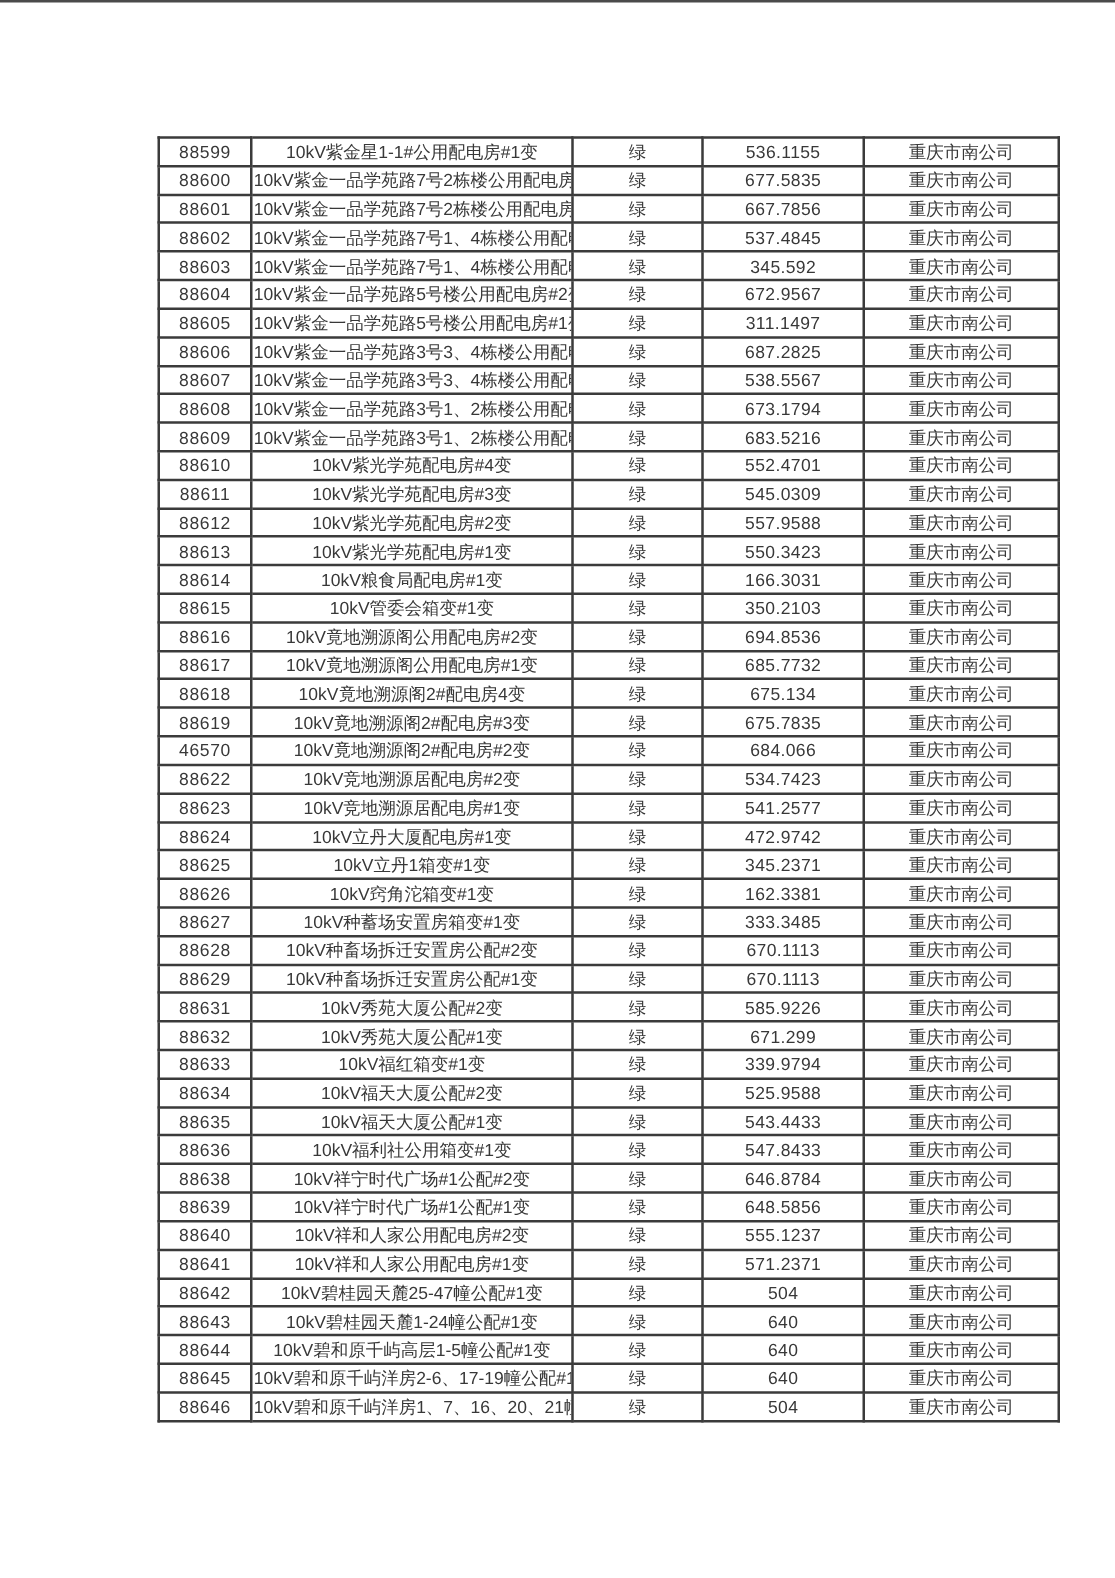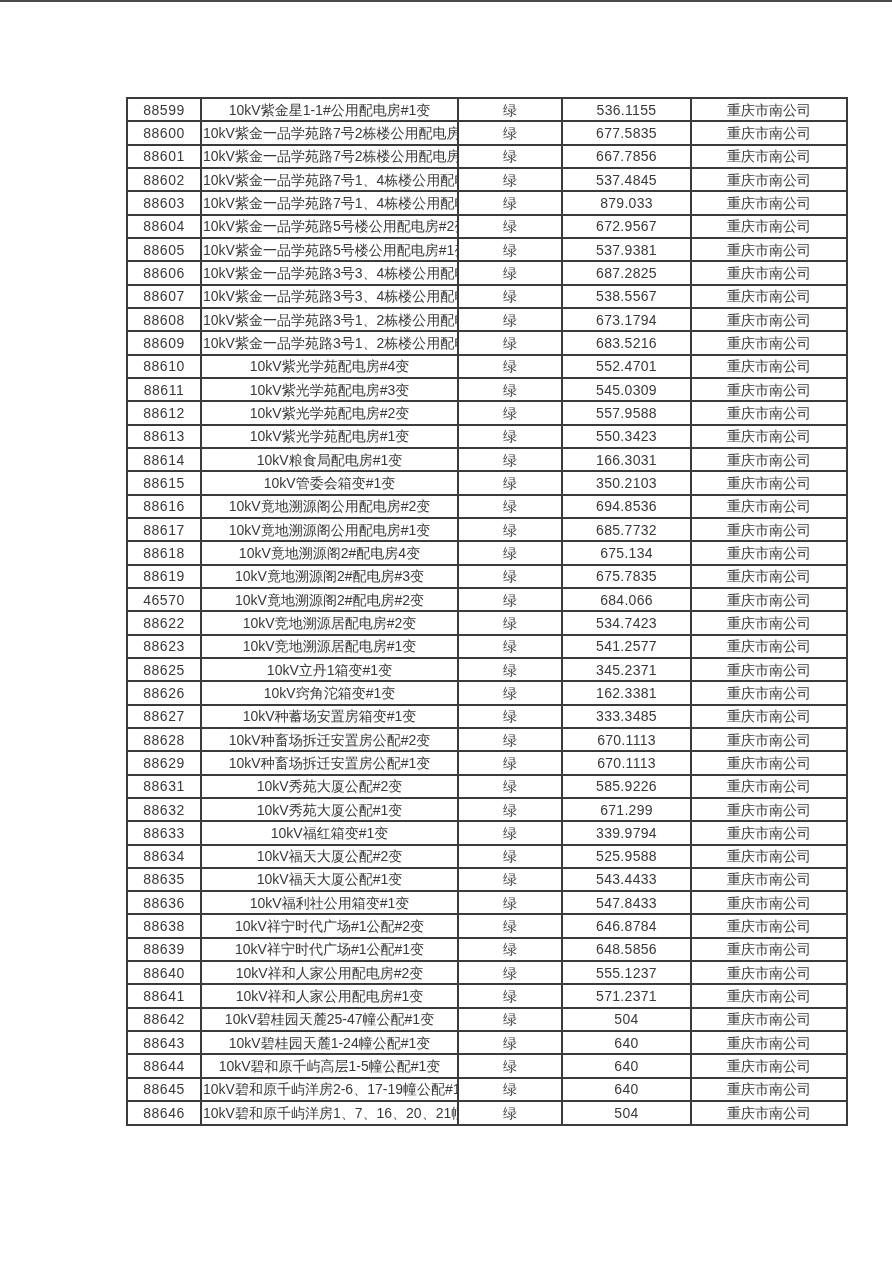--- a/index.html
+++ b/index.html
@@ -11,21 +11,21 @@
     position: relative;
   }
   .top-rule {
     position: absolute;
     left: 0; top: 0;
     width: 892px; height: 2px;
     background: #4a4a4a;
   }
   .grid-wrap {
     position: absolute;
-    left: 82px; top: 97px; padding-left: 44px;
+    left: 82px; top: 109px; padding-left: 44px;
   }
   table.grid {
     border-collapse: collapse;
     table-layout: fixed;
     width: 720px;
     height: 1029px;
   }
   table.grid td {
     border: 2px solid #3b3b3b;
     padding: 0 1px;
@@ -85,35 +85,35 @@
         <td class="c-id">88602</td>
         <td class="c-name">10kV紫金一品学苑路7号1、4栋楼公用配电房#2变</td>
         <td class="c-status">绿</td>
         <td class="c-value">537.4845</td>
         <td class="c-company">重庆市南公司</td>
       </tr>
         <tr>
         <td class="c-id">88603</td>
         <td class="c-name">10kV紫金一品学苑路7号1、4栋楼公用配电房#1变</td>
         <td class="c-status">绿</td>
-        <td class="c-value">879.033</td>
+        <td class="c-value">345.592</td>
         <td class="c-company">重庆市南公司</td>
       </tr>
         <tr>
         <td class="c-id">88604</td>
         <td class="c-name">10kV紫金一品学苑路5号楼公用配电房#2变</td>
         <td class="c-status">绿</td>
         <td class="c-value">672.9567</td>
         <td class="c-company">重庆市南公司</td>
       </tr>
         <tr>
         <td class="c-id">88605</td>
         <td class="c-name">10kV紫金一品学苑路5号楼公用配电房#1变</td>
         <td class="c-status">绿</td>
-        <td class="c-value">537.9381</td>
+        <td class="c-value">311.1497</td>
         <td class="c-company">重庆市南公司</td>
       </tr>
         <tr>
         <td class="c-id">88606</td>
         <td class="c-name">10kV紫金一品学苑路3号3、4栋楼公用配电房#2变</td>
         <td class="c-status">绿</td>
         <td class="c-value">687.2825</td>
         <td class="c-company">重庆市南公司</td>
       </tr>
         <tr>
@@ -219,20 +219,27 @@
         <td class="c-name">10kV竞地溯源居配电房#2变</td>
         <td class="c-status">绿</td>
         <td class="c-value">534.7423</td>
         <td class="c-company">重庆市南公司</td>
       </tr>
         <tr>
         <td class="c-id">88623</td>
         <td class="c-name">10kV竞地溯源居配电房#1变</td>
         <td class="c-status">绿</td>
         <td class="c-value">541.2577</td>
+        <td class="c-company">重庆市南公司</td>
+      </tr>
+        <tr>
+        <td class="c-id">88624</td>
+        <td class="c-name">10kV立丹大厦配电房#1变</td>
+        <td class="c-status">绿</td>
+        <td class="c-value">472.9742</td>
         <td class="c-company">重庆市南公司</td>
       </tr>
         <tr>
         <td class="c-id">88625</td>
         <td class="c-name">10kV立丹1箱变#1变</td>
         <td class="c-status">绿</td>
         <td class="c-value">345.2371</td>
         <td class="c-company">重庆市南公司</td>
       </tr>
         <tr>

